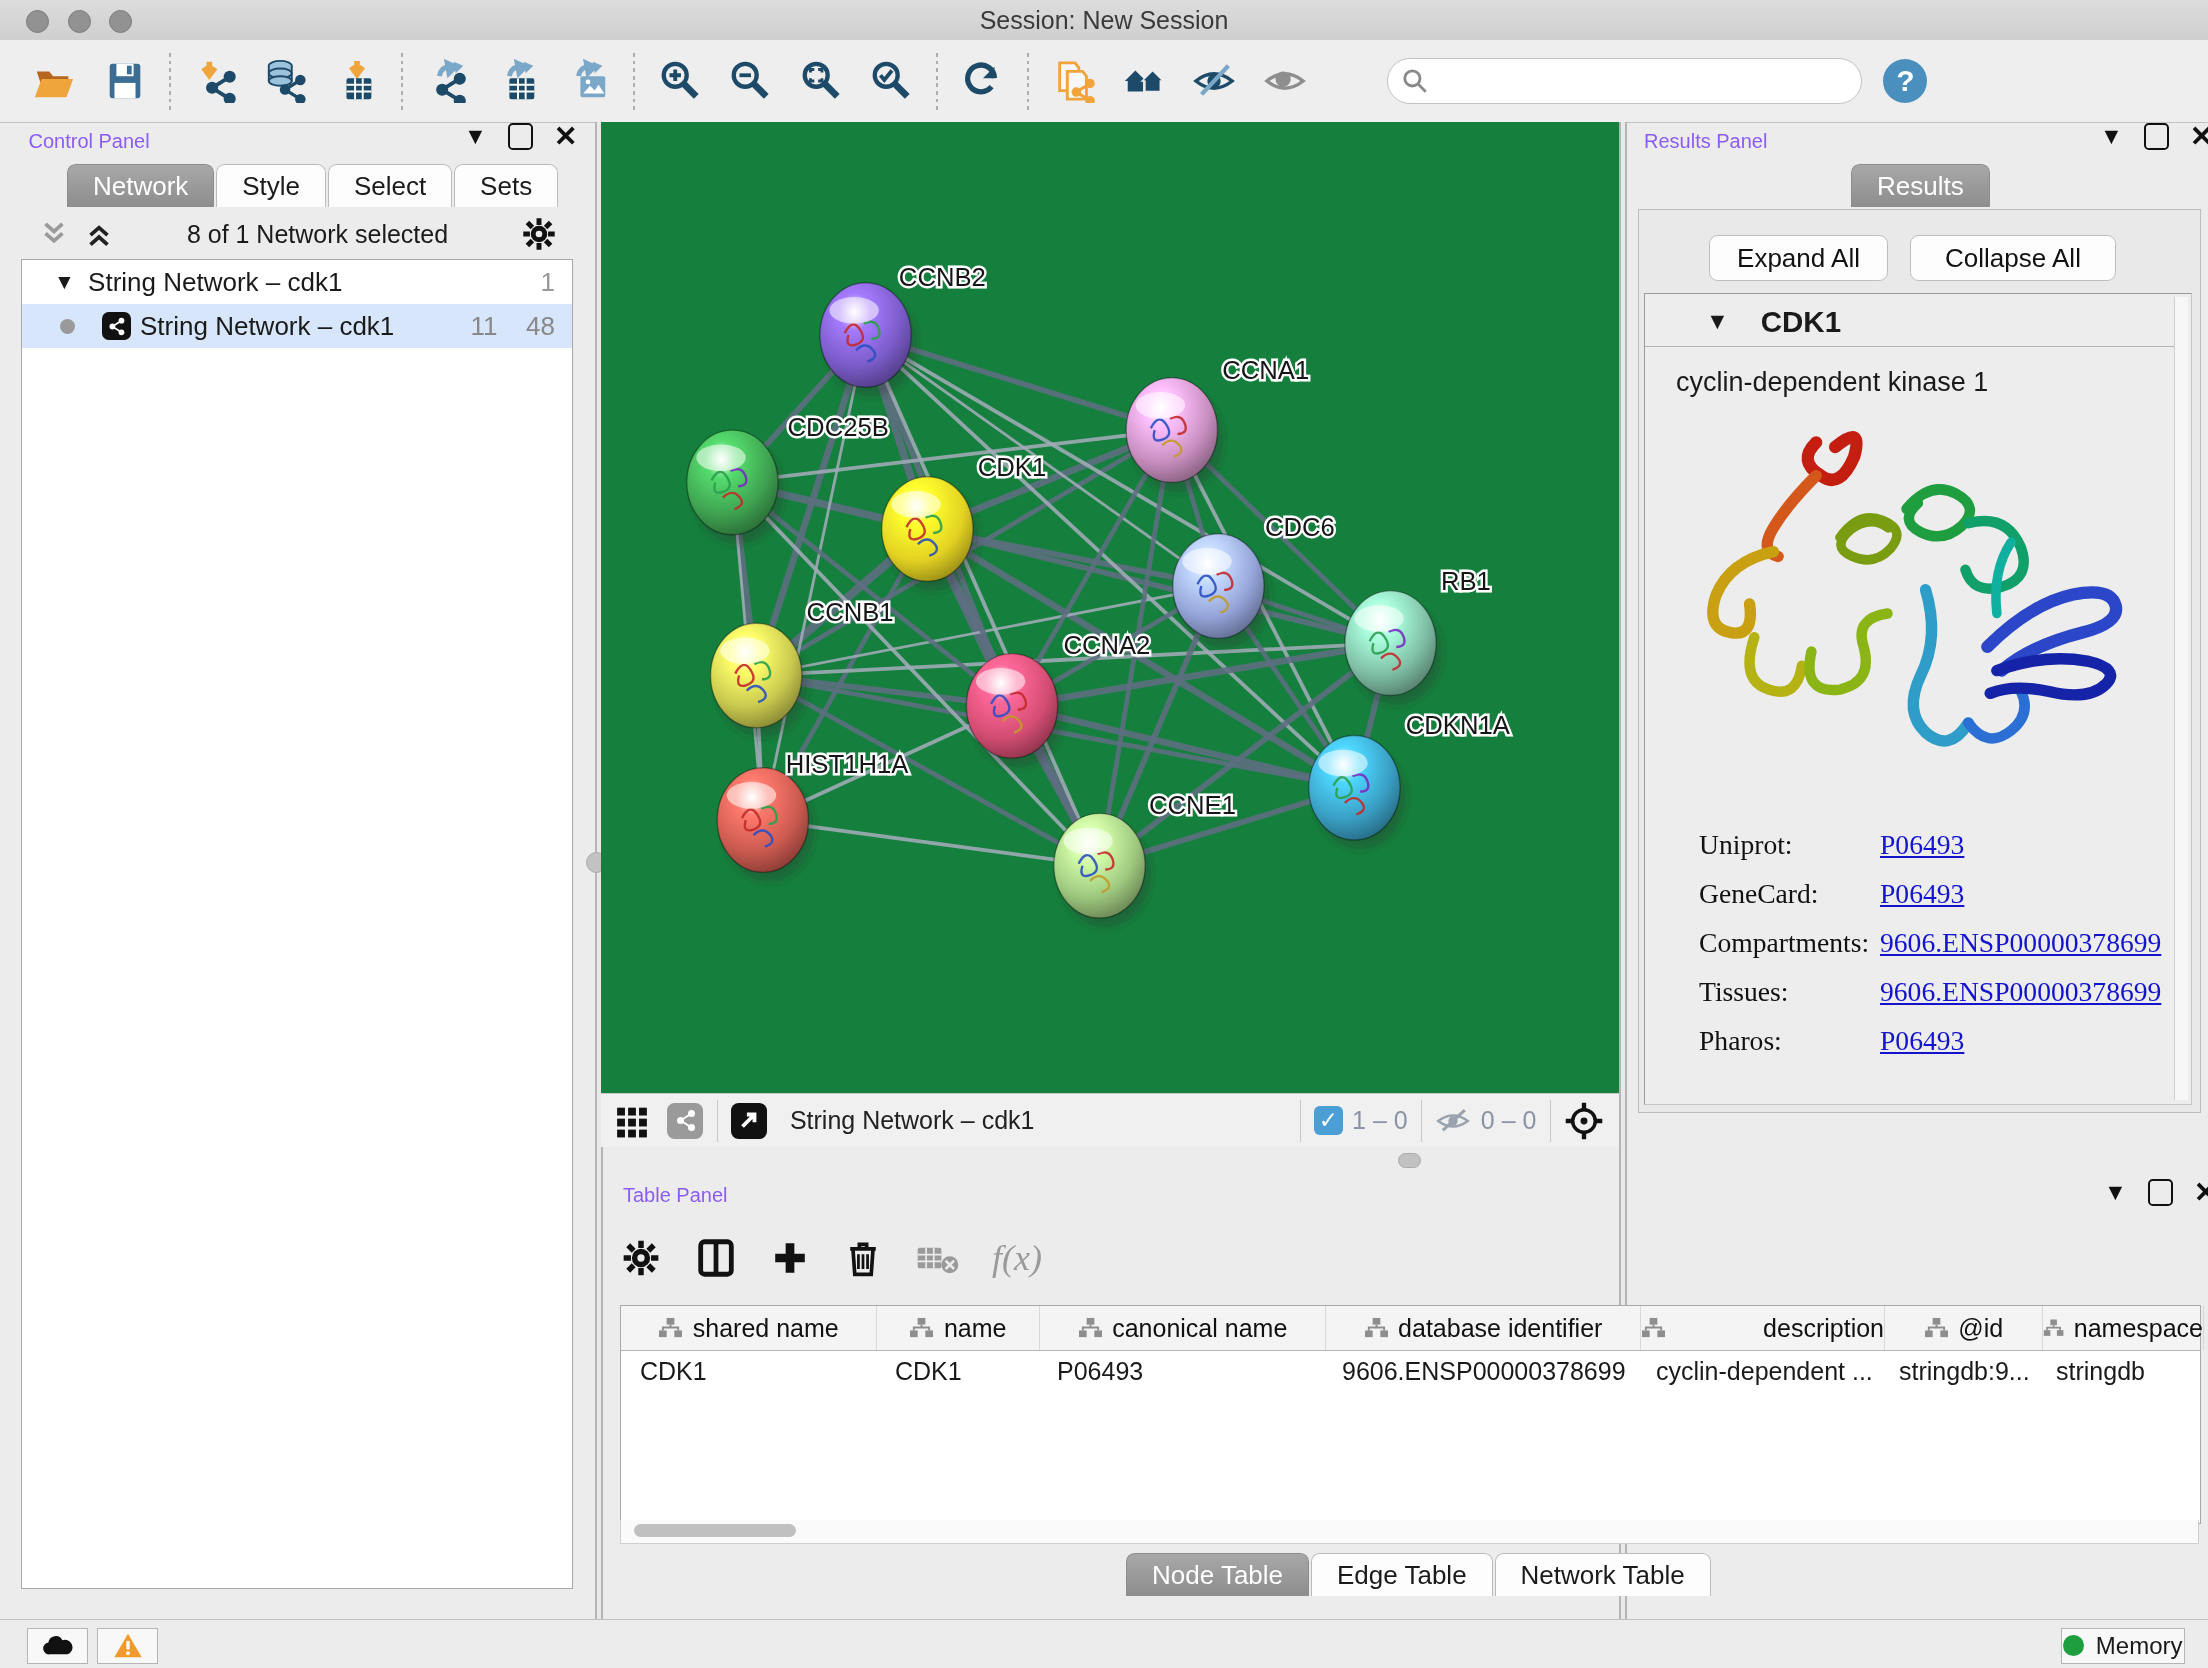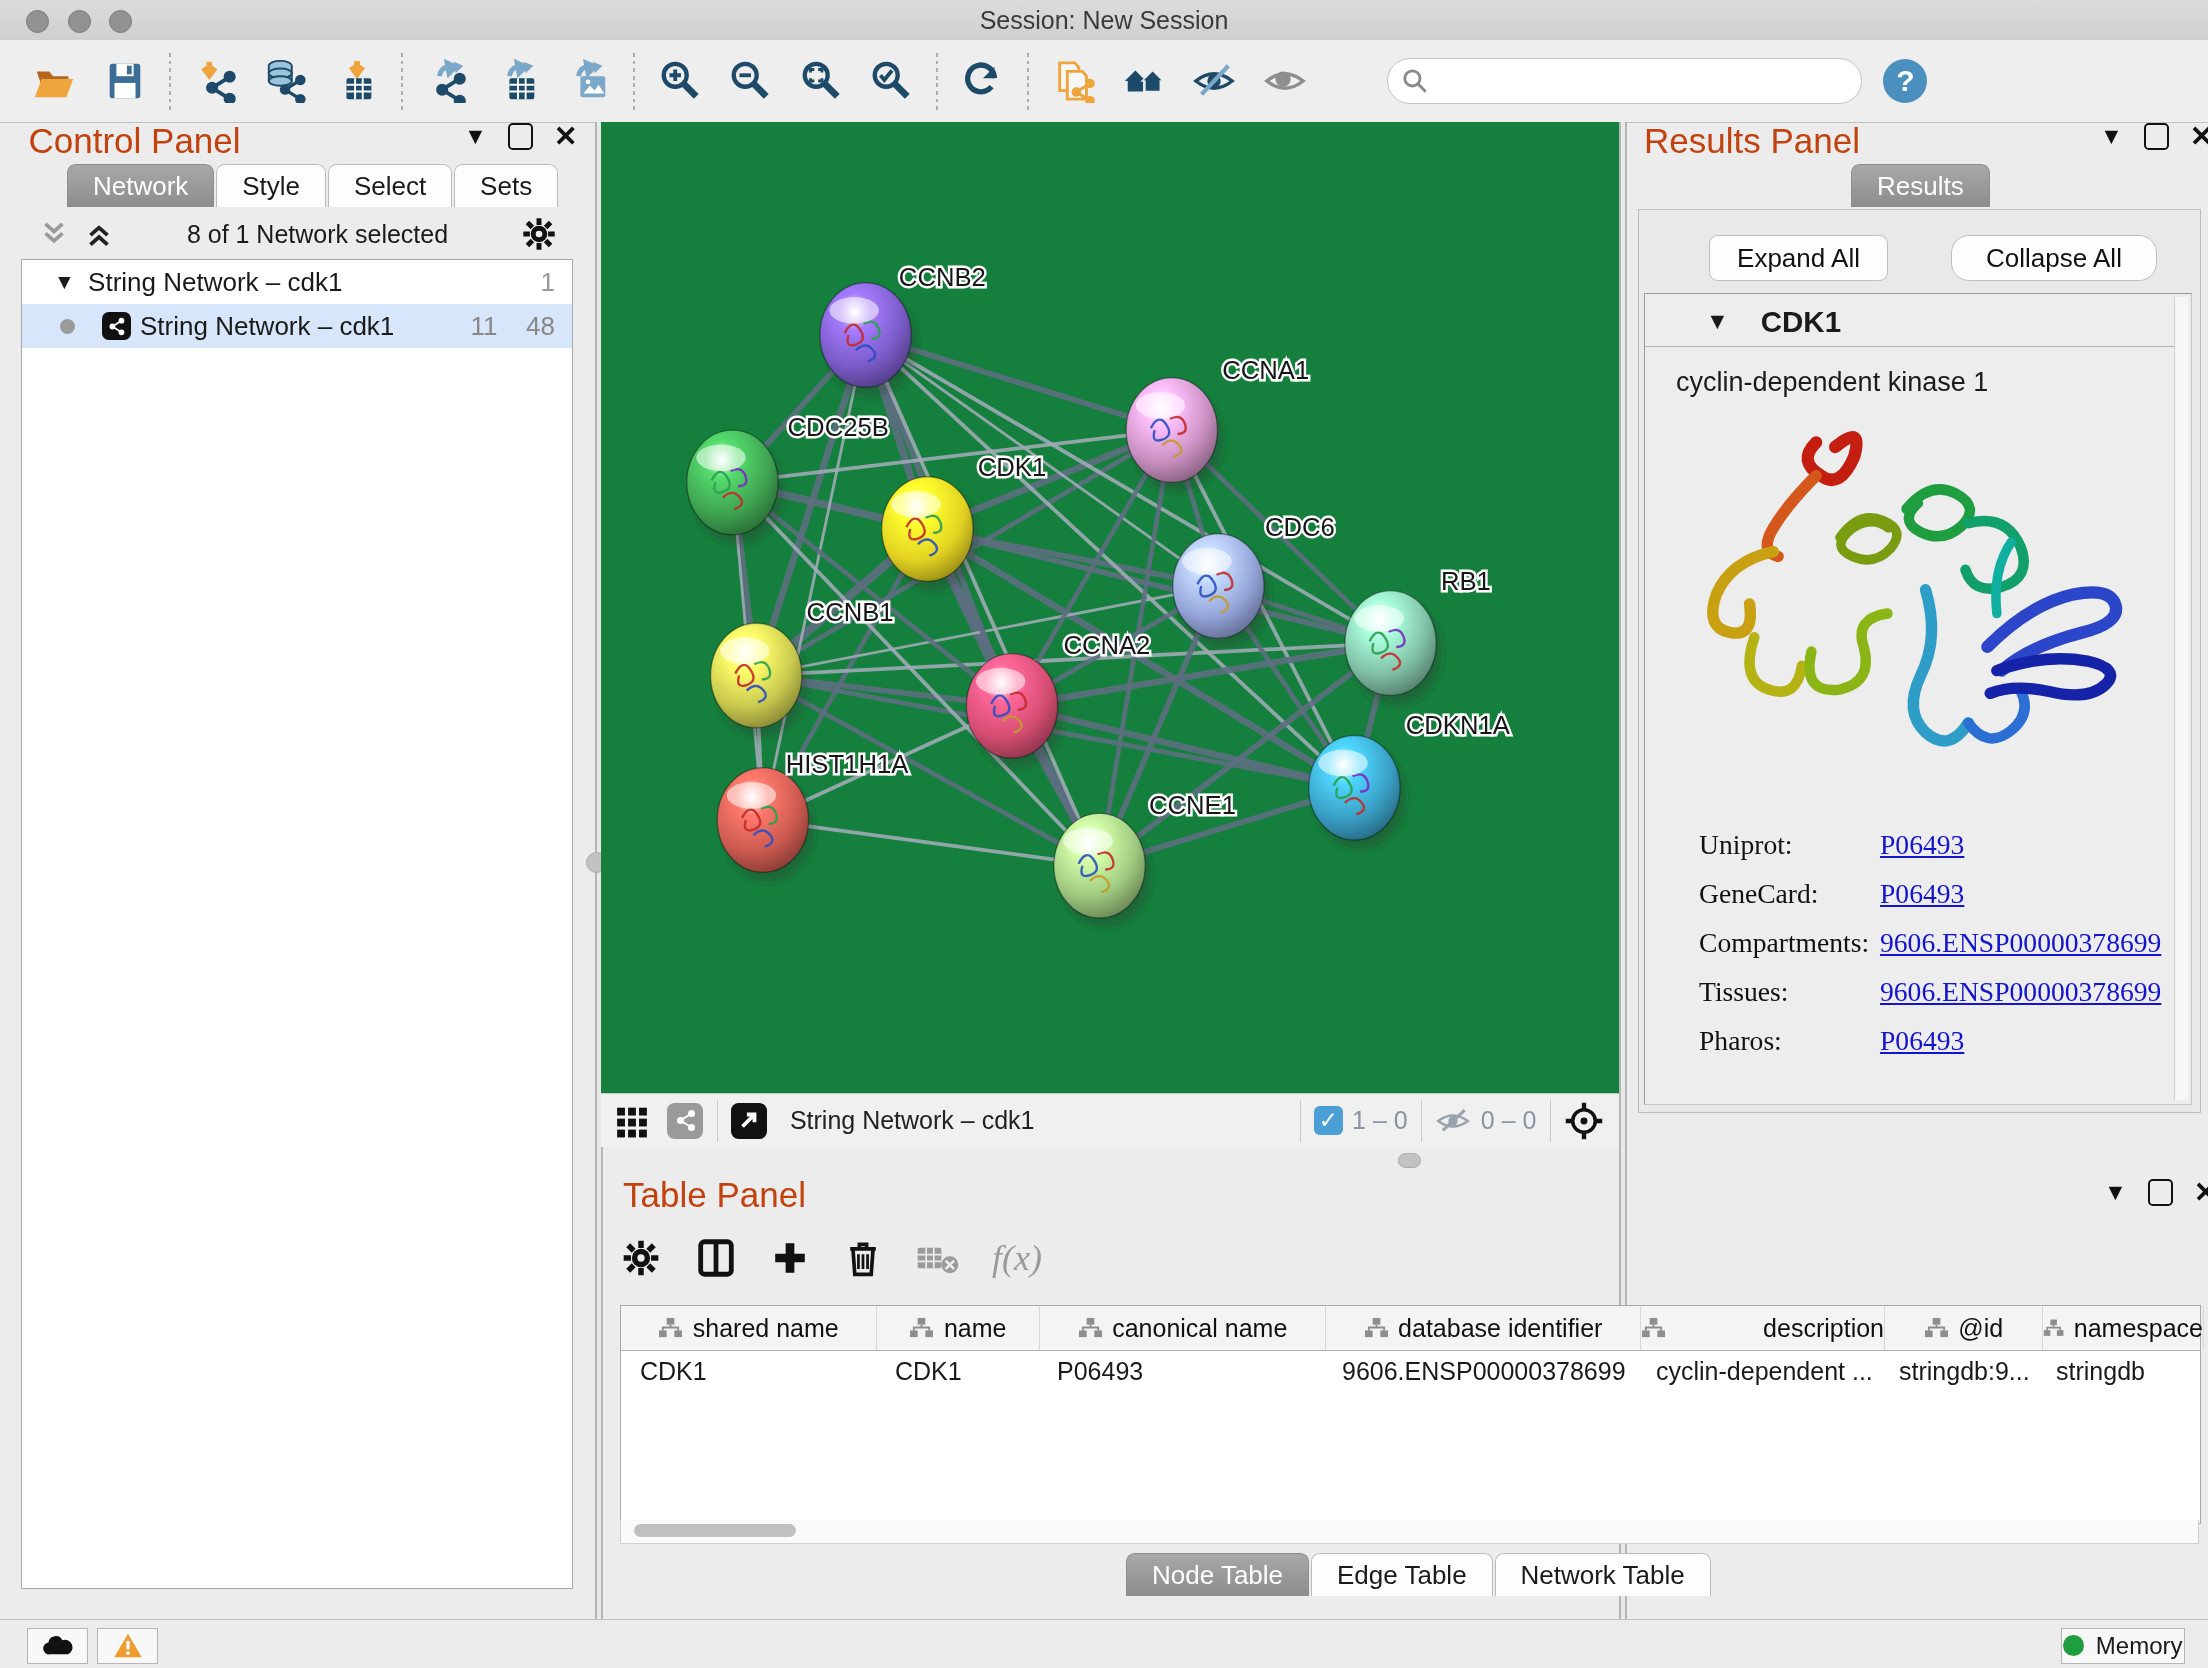--- a/index.html
+++ b/index.html
@@ -18,21 +18,21 @@
   .tb-icon{width:59px;height:53px;display:flex;align-items:center;justify-content:center;flex:0 0 auto;margin:0 5.7px;}
   .tb-sep{width:1.9px;height:57px;margin:0 9.5px;flex:0 0 auto;
     background:repeating-linear-gradient(#adadad 0 3.8px,transparent 3.8px 7.6px);}
   #search-box{width:447px;height:44px;margin-left:67px;background:#fff;border:1px solid #c3c3c3;
     border-radius:23px;display:flex;align-items:center;padding:0 13.3px;flex:0 0 auto;}
   #search-input{border:none;outline:none;font-size:24px;width:380px;background:transparent;
     font-family:"Liberation Sans",sans-serif;}
   #help-btn{width:44px;height:44px;border-radius:50%;background:#4a8fbe;color:#fff;font-weight:bold;
     font-size:30px;text-align:center;line-height:44px;margin-left:21px;flex:0 0 auto;}
   
-  .panel-head{position:absolute;height:38px;display:flex;align-items:center;font-size:35px;color:#c2410c;}
+  .panel-head{position:absolute;height:38px;display:flex;align-items:center;font-size:20px;color:#8b5cf6;}
   .head-icons{position:absolute;top:5.7px;display:flex;align-items:center;gap:21px;}
   .tri{font-size:23px;color:#111;}
   .float-box{width:21px;height:23px;border:2.9px solid #111;border-radius:4.8px;}
   .xclose{font-size:28.5px;color:#111;font-weight:bold;}
   .tabstrip{position:absolute;display:flex;}
   .tab{height:42px;line-height:42px;padding:0 25px;background:#fdfdfd;border:1px solid #bbb;
     border-bottom:none;border-radius:8.6px 8.6px 0 0;font-size:26px;text-align:center;margin-right:1.9px;}
   .tab.active{background:linear-gradient(#a8a8a8,#8d8d8d);color:#fff;border-color:#8d8d8d;}
   .btn{background:#fdfdfd;border:1px solid #bdbdbd;border-radius:8.6px;font-size:26px;
     text-align:center;color:#111;}
@@ -632,21 +632,21 @@
 <div class="head-icons" style="left:2100px;top:120px;">
   <span class="tri">▼</span>
   <span class="float-box"></span>
   <span class="xclose">✕</span>
 </div>
 <div class="tabstrip" style="left:1851px;top:164px;">
   <div class="tab active">Results</div>
 </div>
 <div class="abs" id="results-outer"></div>
 <div class="abs btn" style="left:1709px;top:235px;width:177px;height:44px;line-height:44px;">Expand All</div>
-<div class="abs btn" style="left:1951px;top:235px;width:204px;height:44px;line-height:44px;border-radius:18px;">Collapse All</div>
+<div class="abs btn" style="left:1910px;top:235px;width:204px;height:44px;line-height:44px;">Collapse All</div>
 <div class="abs" id="results-inner"></div>
 <div class="abs" id="cdk1-row">
   <span style="margin:0 32px 0 61px;font-size:23px;">▼</span>
   <span style="font-weight:bold;font-size:29.5px;">CDK1</span>
 </div>
 <div class="abs" style="left:1676px;top:367px;width:495px;font-size:27px;">cyclin-dependent kinase 1</div>
 
 <svg class="abs" style="left:1683px;top:409px;" width="447" height="409" viewBox="0 0 470 430">
   <g fill="none" stroke-linecap="round">
     <path d="M160 40 q30 -25 20 10 q-15 35 -35 20 q-25 -15 -5 -35" stroke="#c41e10" stroke-width="13"></path>

